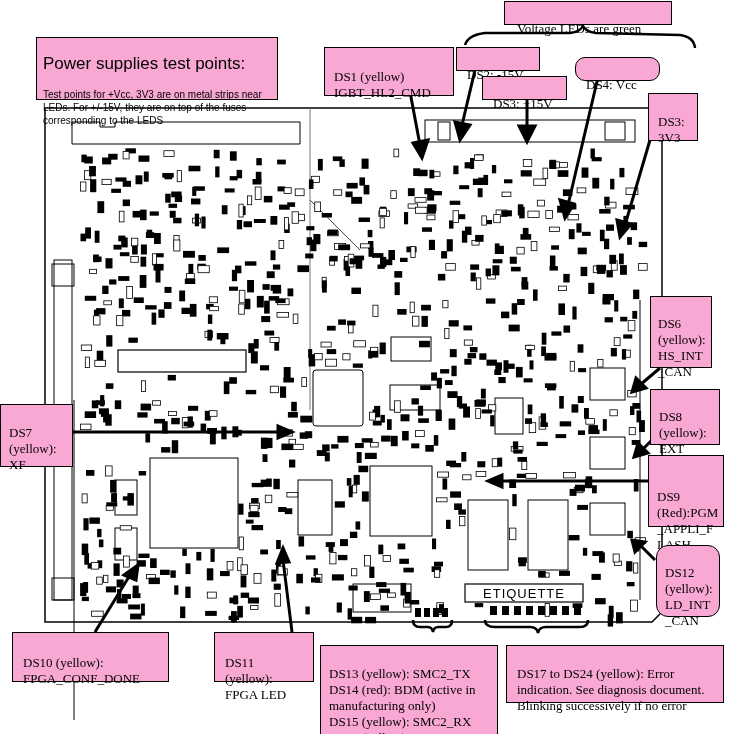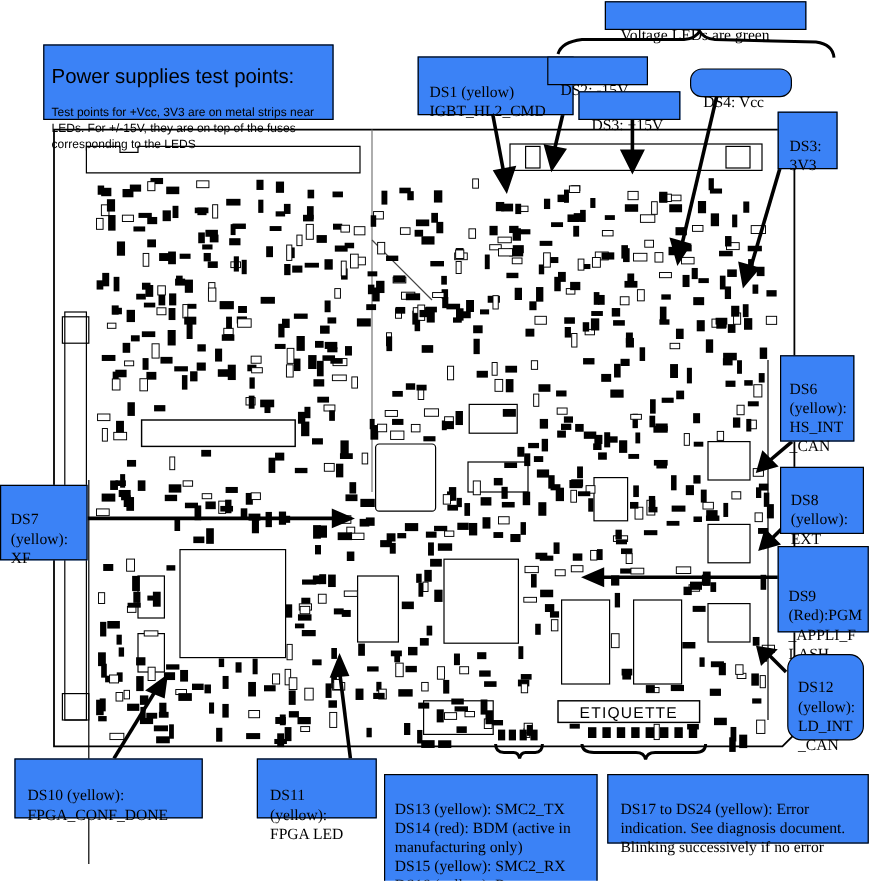--- a/index.html
+++ b/index.html
@@ -1,18 +1,18 @@
 <!DOCTYPE html>
 <html><head>
 <meta charset="utf-8">
 <style>
   html, body { margin:0; padding:0; background:#ffffff; }
   body { width:729px; height:734px; position:relative; overflow:hidden; font-family:"Liberation Serif", serif; color:#000; }
   #board { position:absolute; left:0; top:0; width:729px; height:734px; }
-  .callout { position:absolute; background:#3b82f6; border:1px solid #000; box-sizing:border-box; font-family:"Liberation Serif", serif; font-size:13px; line-height:16px; padding:3px 6px; white-space:pre-line; }
+  .callout { position:absolute; background:#f9a8d4; border:1px solid #000; box-sizing:border-box; font-family:"Liberation Serif", serif; font-size:13px; line-height:16px; padding:3px 6px; white-space:pre-line; }
   .callout.sans { font-family:"Liberation Sans", sans-serif; }
   .callout .title { font-size:17px; display:block; }
   .callout .body { font-size:10px; line-height:13px; display:block; }
   .label-text { display:block; }
   svg text { font-family:"Liberation Sans", sans-serif; }
 </style>
 </head>
 <body>
 
 <svg id="board" viewBox="0 0 729 734" xmlns="http://www.w3.org/2000/svg">
@@ -868,21 +868,21 @@
 
 <div class="callout sans" style="left:36px;top:37px;width:242px;height:63px;padding:2px 6px;">
   <span class="title">Power supplies test points:</span>
   <span class="body">Test points for +Vcc, 3V3 are on metal strips near LEDs.  For +/-15V, they are on top of the fuses corresponding to the LEDS</span>
 </div>
 
 <div class="callout" style="left:504px;top:1px;width:168px;height:24px;padding:3px 12px;">
   <span class="label-text">Voltage LEDs are green</span>
 </div>
 
-<div class="callout" style="left:324px;top:47px;width:130px;height:49px;padding:5px 9px;margin-left:24px;">
+<div class="callout" style="left:324px;top:47px;width:130px;height:49px;padding:5px 9px;">
   <span class="label-text">DS1 (yellow)
 IGBT_HL2_CMD</span>
 </div>
 
 <div class="callout" style="left:456px;top:47px;width:84px;height:24px;padding:3px 10px;">
   <span class="label-text">DS2: -15V</span>
 </div>
 
 <div class="callout" style="left:482px;top:76px;width:85px;height:24px;padding:3px 10px;">
   <span class="label-text">DS3: +15V</span>

